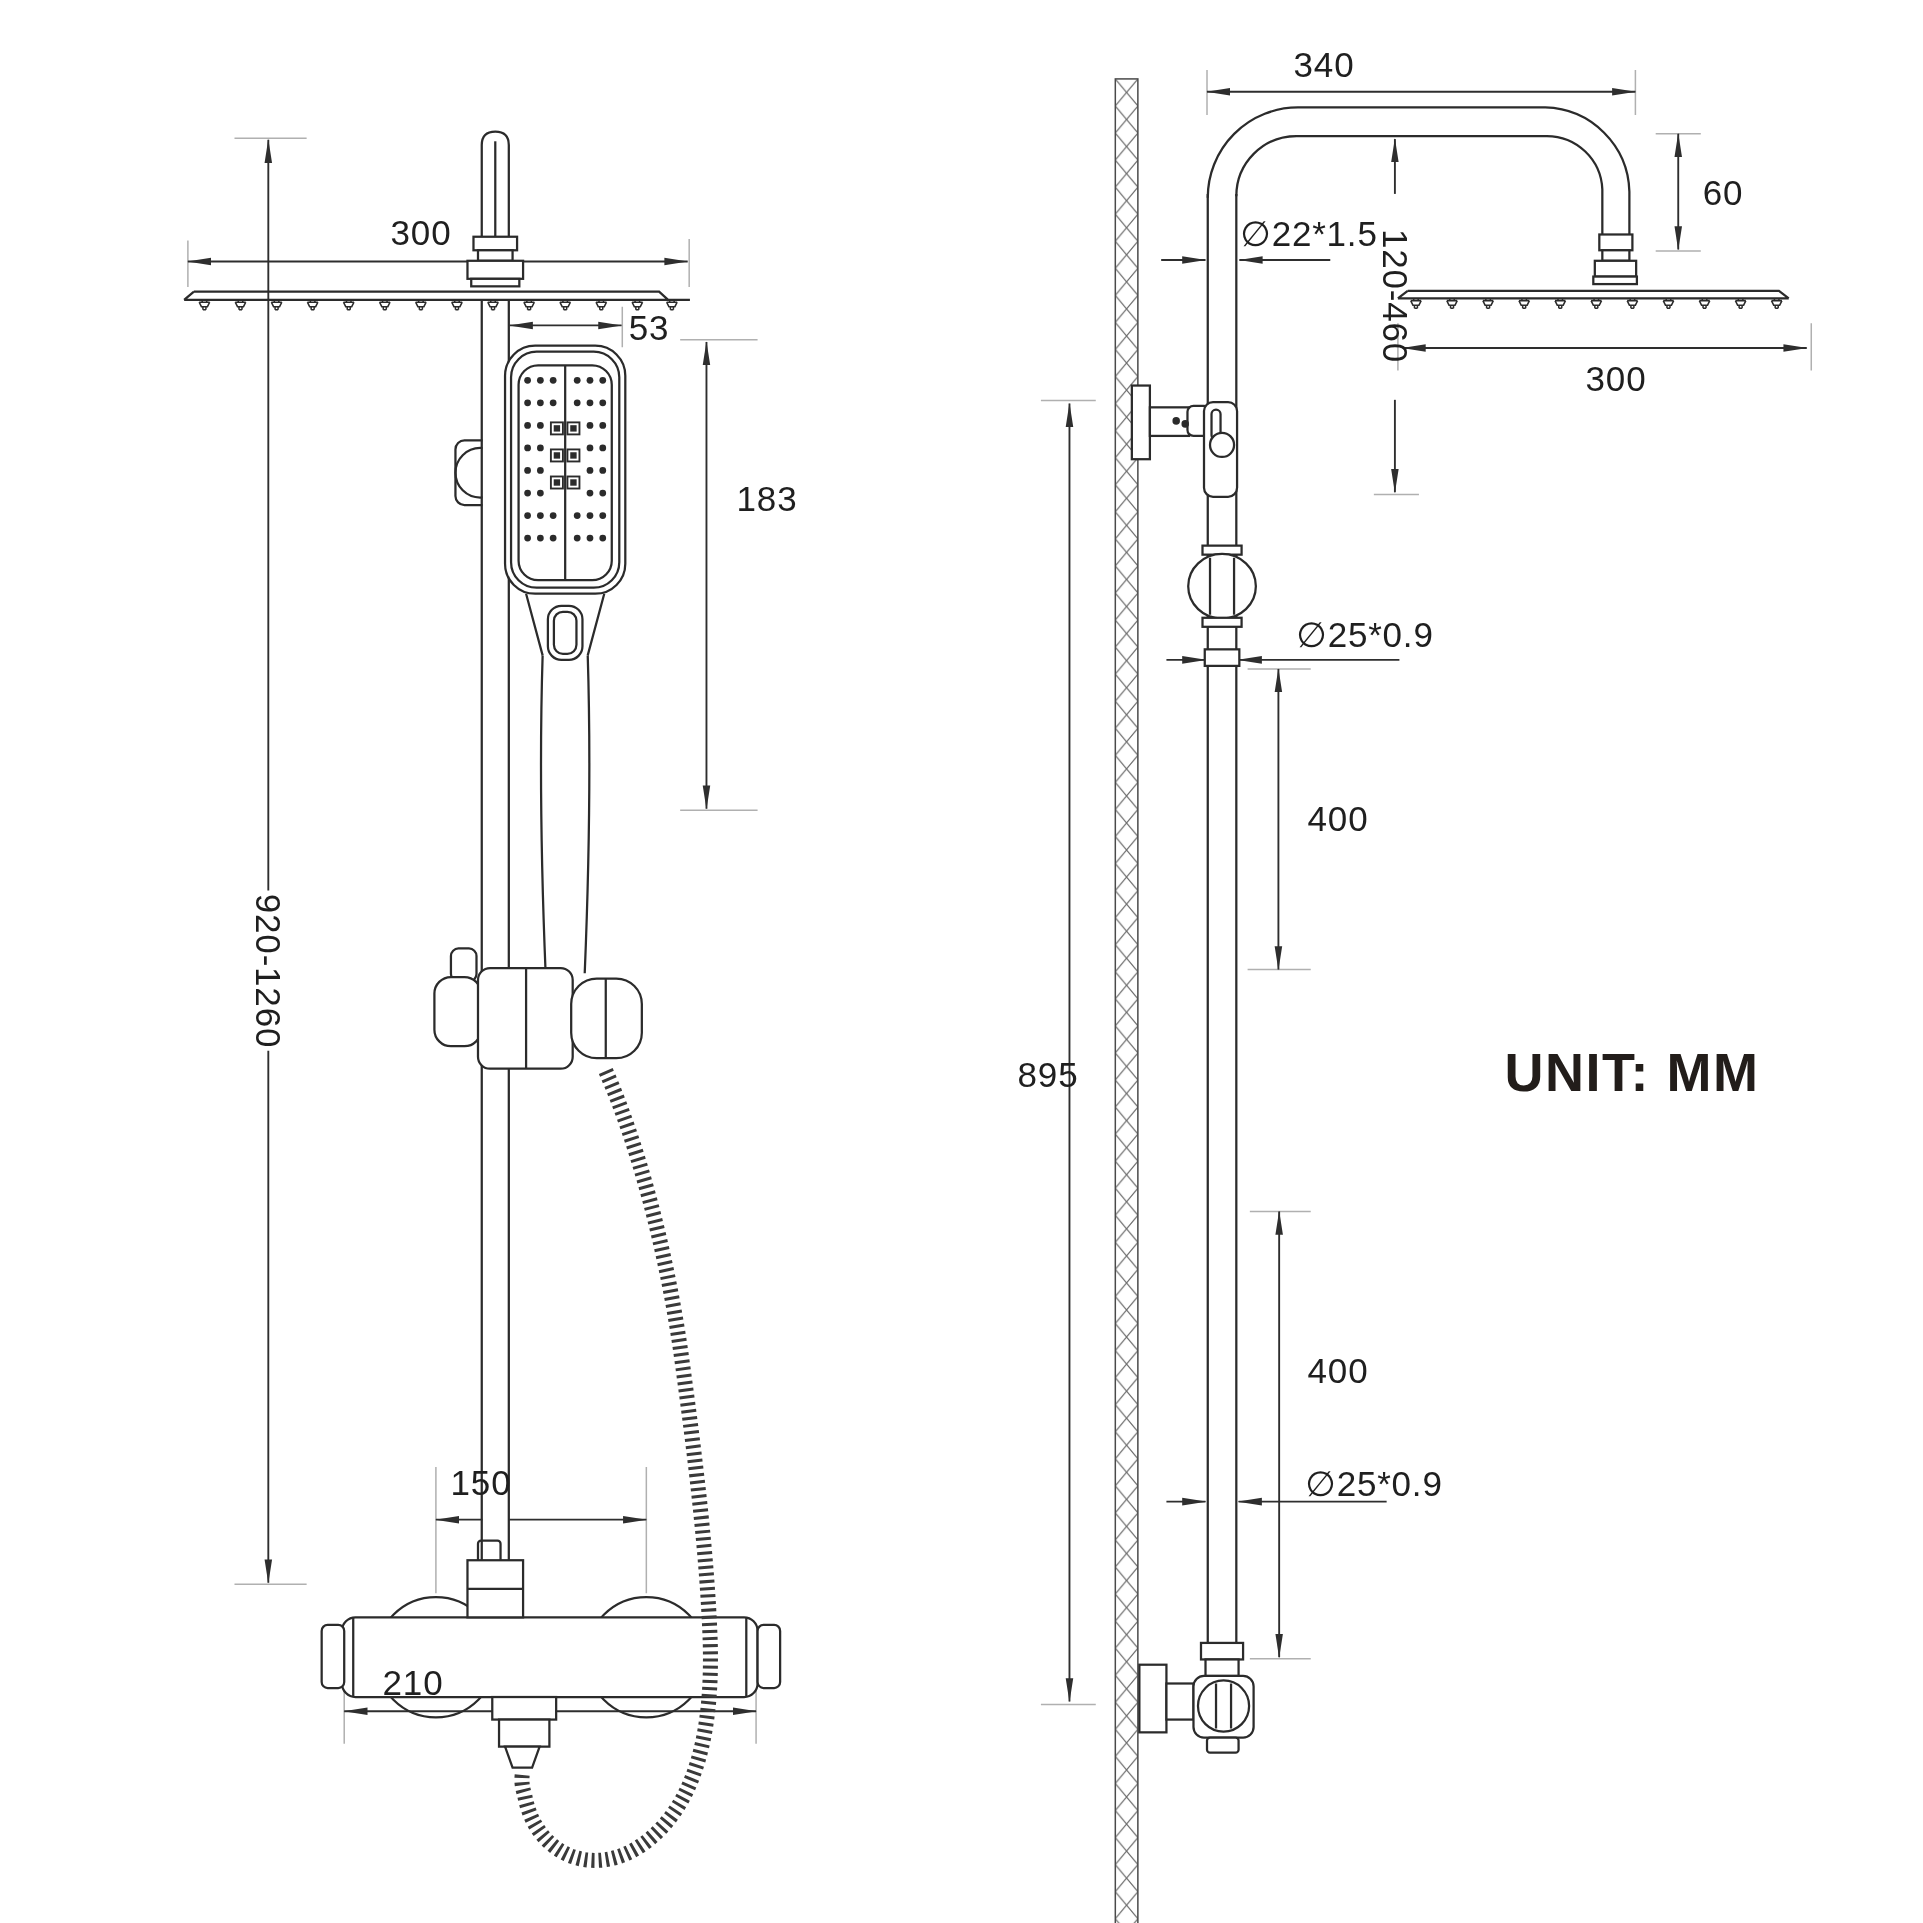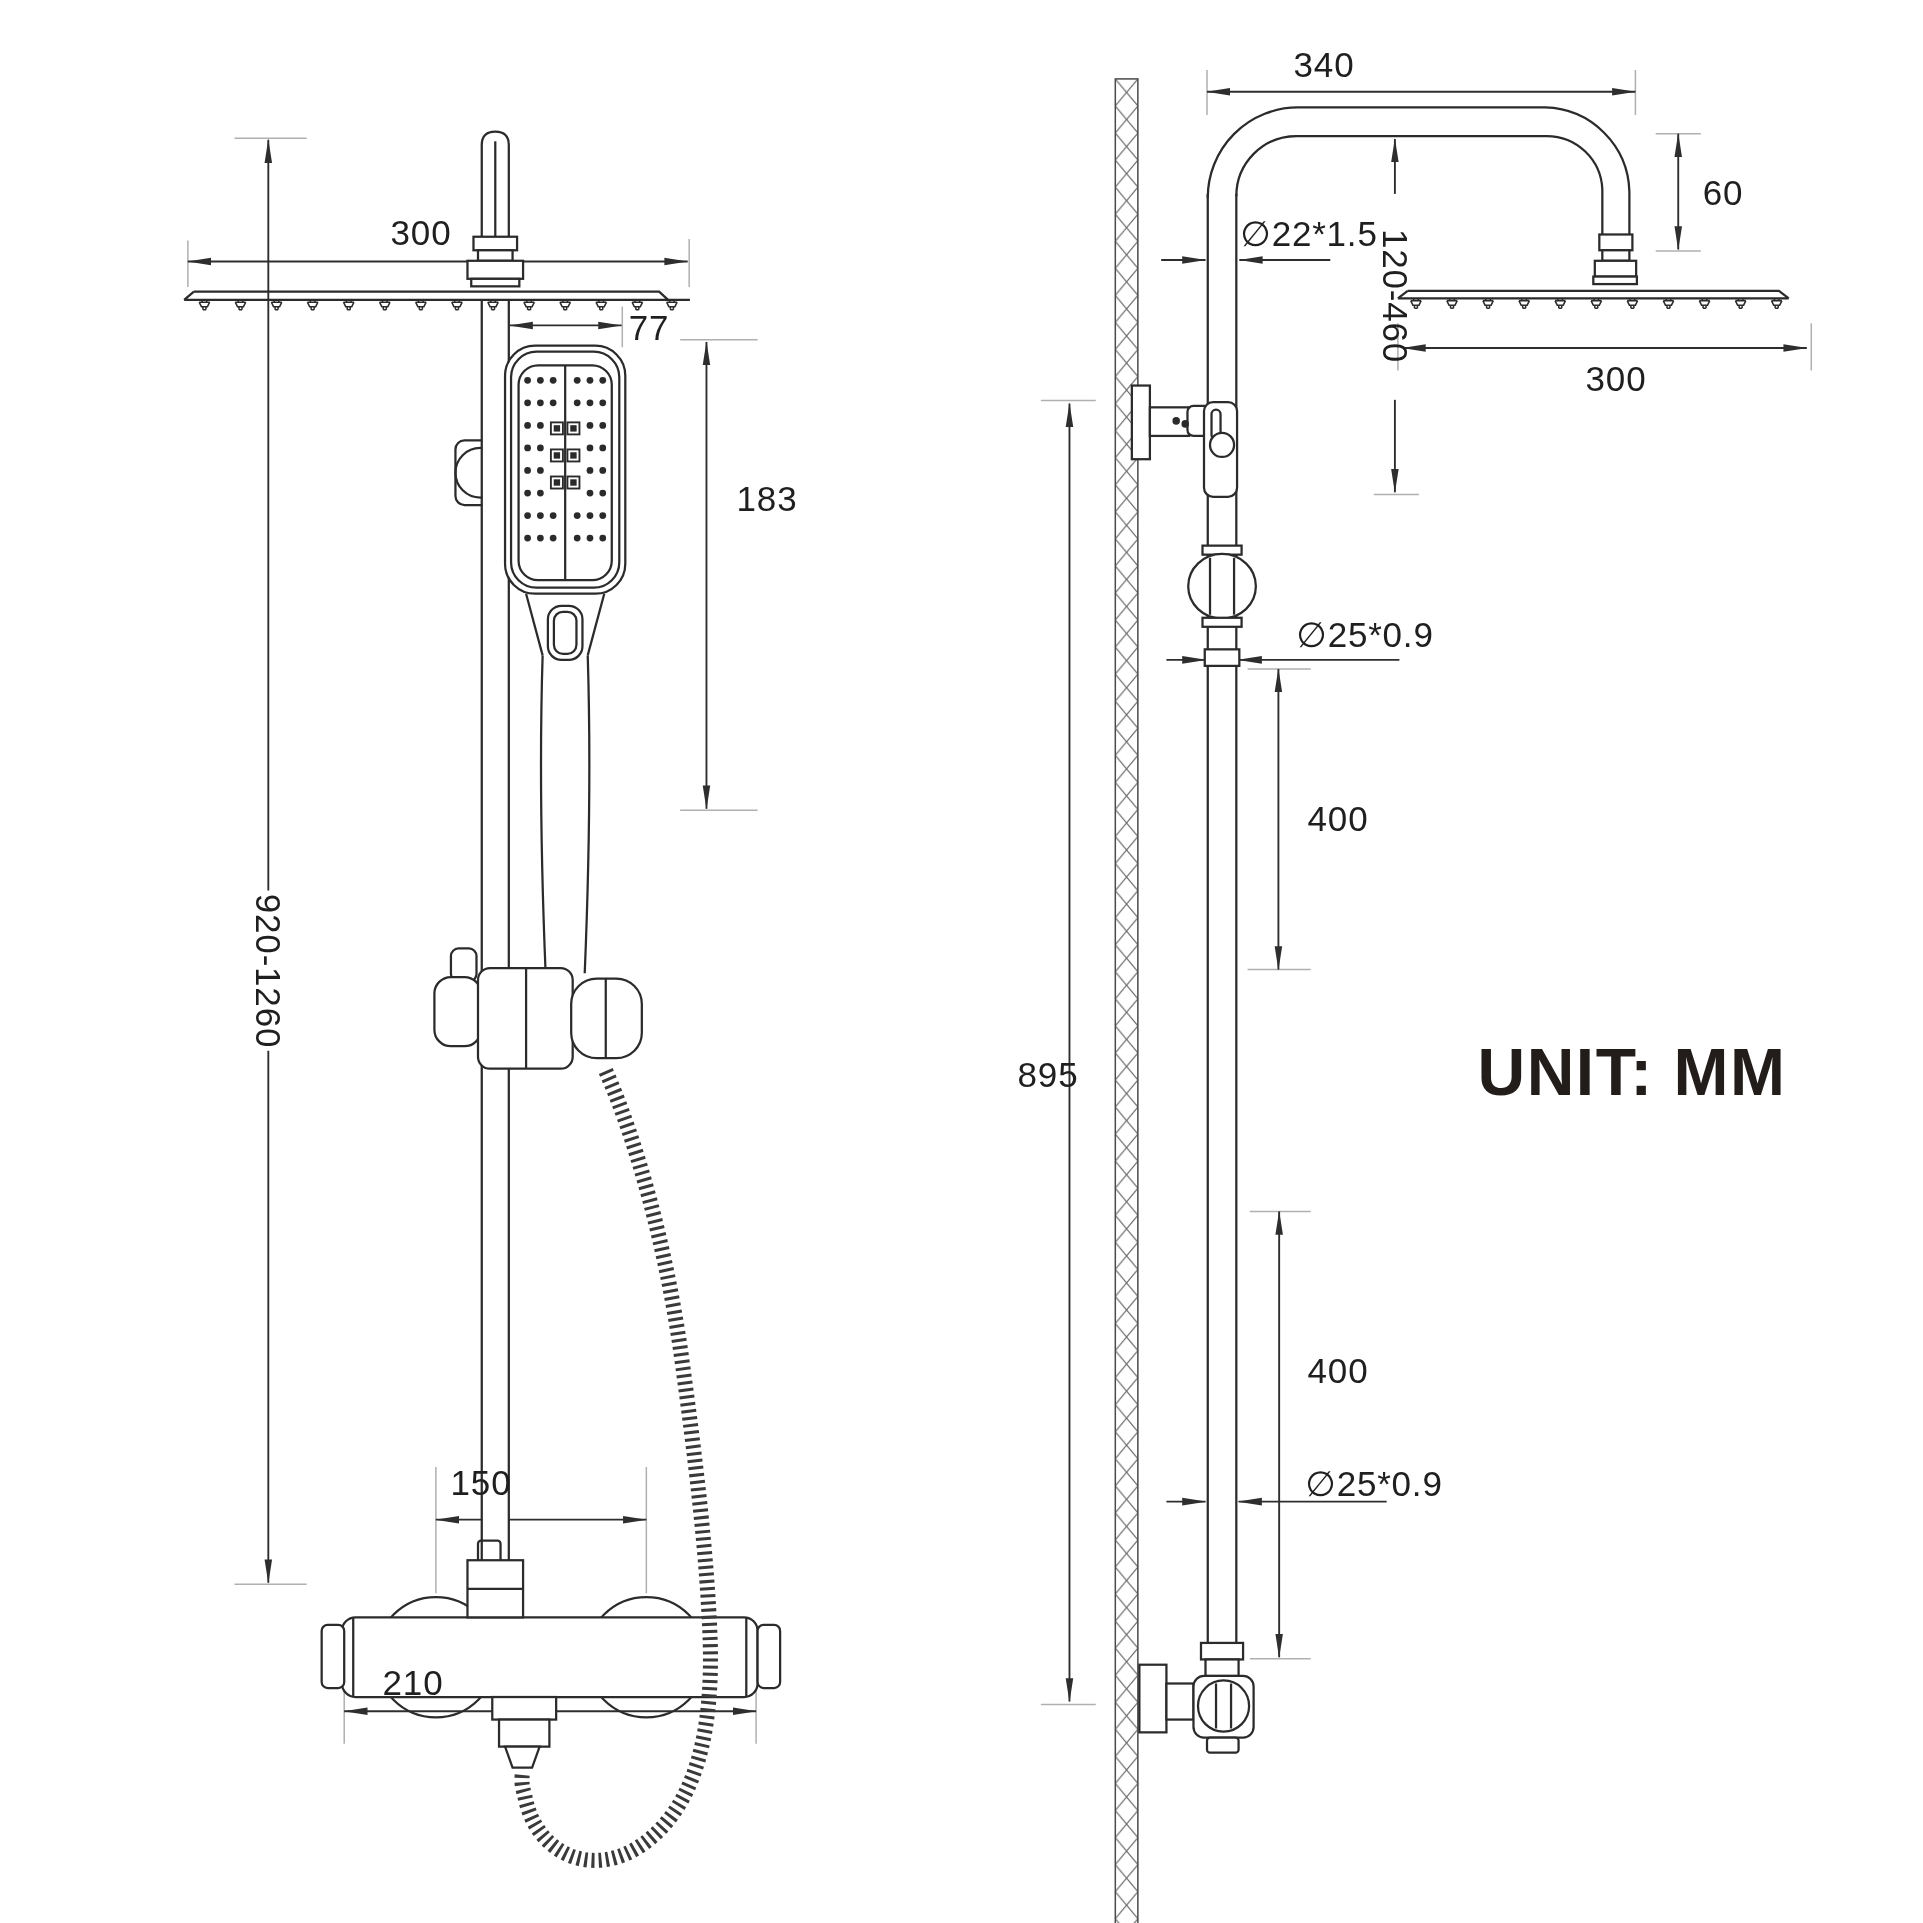--- a/index.html
+++ b/index.html
@@ -2,21 +2,21 @@
 <html style="font-size:12px"><head>
 <meta charset="utf-8">
 <style>
   html,body{margin:0;padding:0;background:#fff;}
   .canvas{position:relative;width:1924px;height:1924px;background:#ffffff;
           font-family:"Liberation Sans",sans-serif;overflow:hidden;}
   .canvas svg{position:absolute;left:0;top:0;}
   .dim-label{position:absolute;transform:translate(-50%,-50%);font-size:35px;color:#1f1f1f;
              white-space:nowrap;letter-spacing:0.8px;}
   .rot{transform:translate(-50%,-50%) rotate(90deg);}
-  .unit-label{position:absolute;transform:translate(-50%,-50%);font-size:66px;font-weight:800;
+  .unit-label{position:absolute;transform:translate(-50%,-50%);font-size:54px;font-weight:800;
               color:#221d1a;white-space:nowrap;letter-spacing:1.5px;}
 </style>
 </head>
 <body>
 
 <div class="canvas">
 
 <svg width="1924" height="1924" viewBox="0 0 2560 2560">
   <defs>
     <marker id="arr" viewBox="0 0 32 12" refX="31" refY="6" markerWidth="32" markerHeight="12" markerUnits="userSpaceOnUse" orient="auto-start-reverse">
@@ -263,21 +263,21 @@
       <rect x="1604" y="2208" width="44" height="22"></rect>
       <rect x="1588" y="2230" width="80" height="82" rx="14"></rect>
       <circle cx="1628" cy="2270" r="34"></circle>
       <path d="M1618,2240 V2300 M1638,2240 V2300"></path>
       <rect x="1606" y="2312" width="42" height="20" rx="4"></rect>
     </g>
   </g>
 </svg>
 
   <span class="dim-label" style="left:421px;top:233px">300</span>
-  <span class="dim-label" style="left:649px;top:328px">77</span>
+  <span class="dim-label" style="left:649px;top:328px">53</span>
   <span class="dim-label" style="left:767px;top:499px">183</span>
   <span class="dim-label rot" style="left:268px;top:971px">920-1260</span>
   <span class="dim-label" style="left:481px;top:1483px">150</span>
   <span class="dim-label" style="left:413px;top:1683px">210</span>
 
   <span class="dim-label" style="left:1324px;top:65px">340</span>
   <span class="dim-label" style="left:1723px;top:193px">60</span>
   <span class="dim-label" style="left:1309px;top:234px">∅22*1.5</span>
   <span class="dim-label rot" style="left:1395px;top:296px">120-460</span>
   <span class="dim-label" style="left:1616px;top:379px">300</span>

